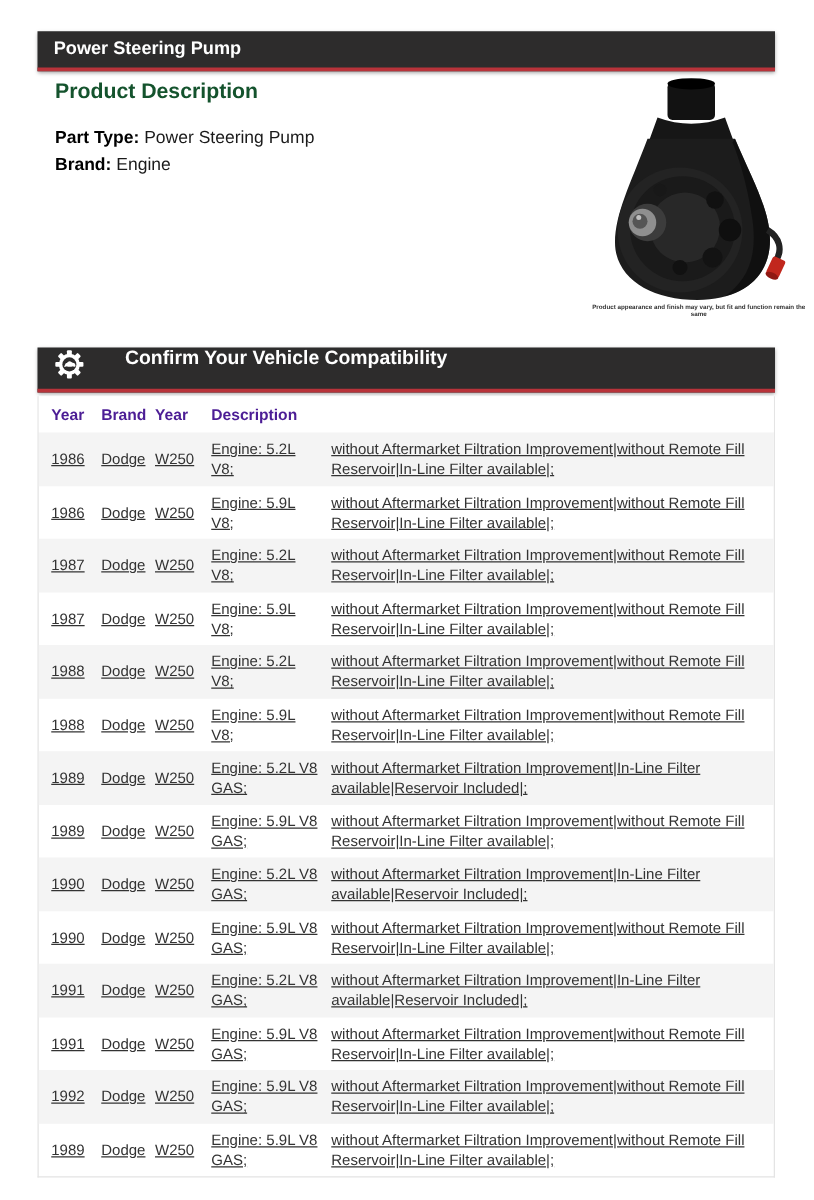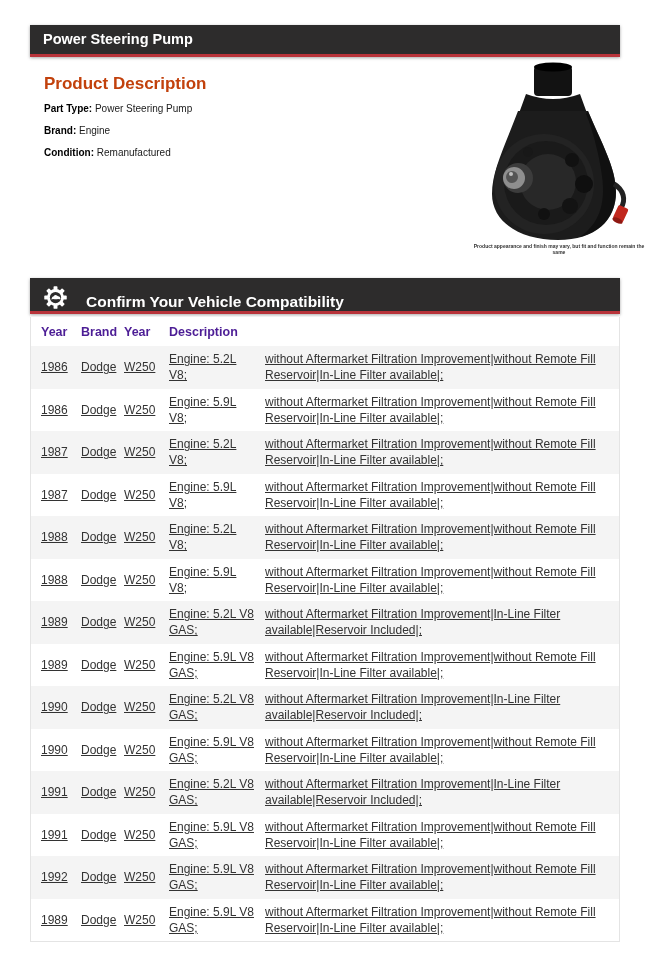--- a/index.html
+++ b/index.html
@@ -7,24 +7,24 @@
     width:651px;height:960px;background:#ffffff;position:relative;
     font-family:"Liberation Sans", sans-serif;overflow:hidden;
   }
   .bar{
     position:absolute;left:30px;width:590px;box-sizing:border-box;
     background:#2d2c2c;color:#ffffff;font-weight:bold;
     border-bottom:3px solid #b8333a;
     box-shadow:0 1px 3px rgba(0,0,0,0.35);
   }
   #bar-product{top:25px;height:32px;line-height:29px;padding:0 13px;font-size:14.5px;}
-  #bar-compat{top:278px;height:36px;display:flex;align-items:flex-end;gap:17px;padding:0 12px;font-size:15.5px;}
-
-  .desc-title{position:absolute;left:44px;top:63px;font-size:17px;font-weight:bold;color:#c2410c;margin-top:11px;}
-  .fields{position:absolute;left:44px;top:98px;font-size:10px;color:#1a1a1a;line-height:22px;}
+  #bar-compat{top:278px;height:36px;display:flex;align-items:flex-start;gap:31px;padding:0 12px;font-size:15.5px;}
+
+  .desc-title{position:absolute;left:44px;top:63px;font-size:17px;font-weight:bold;color:#14532d;}
+  .fields{position:absolute;left:44px;top:98px;font-size:14px;color:#1a1a1a;line-height:22px;}
   .fields .lbl{font-weight:bold;color:#000;}
 
   .photo{position:absolute;left:468px;top:56px;width:182px;height:188px;}
   .photo-caption{
     position:absolute;left:468px;top:243px;width:182px;
     font-size:5px;font-weight:bold;color:#333;text-align:center;
   }
 
   .table{
     position:absolute;left:30px;top:317px;width:590px;box-sizing:border-box;
@@ -49,24 +49,20 @@
 
 <div class="desc-title">Product Description</div>
 <div class="fields">
   <div>
     <span class="lbl">Part Type:</span>
     <span>Power Steering Pump</span>
   </div>
   <div>
     <span class="lbl">Brand:</span>
     <span>Engine</span>
-  </div>
-  <div>
-    <span class="lbl">Condition:</span>
-    <span>Remanufactured</span>
   </div>
 </div>
 
 <svg class="photo" viewBox="0 0 182 188" aria-hidden="true">
 
   <rect x="66" y="10" width="38" height="30" rx="4" fill="#121212"></rect>
   <ellipse cx="85" cy="11" rx="19" ry="4.5" fill="#000"></ellipse>
 
   <path d="M58,38 Q85,48 112,38 L120,60 L50,60 Z" fill="#161616"></path>
 

